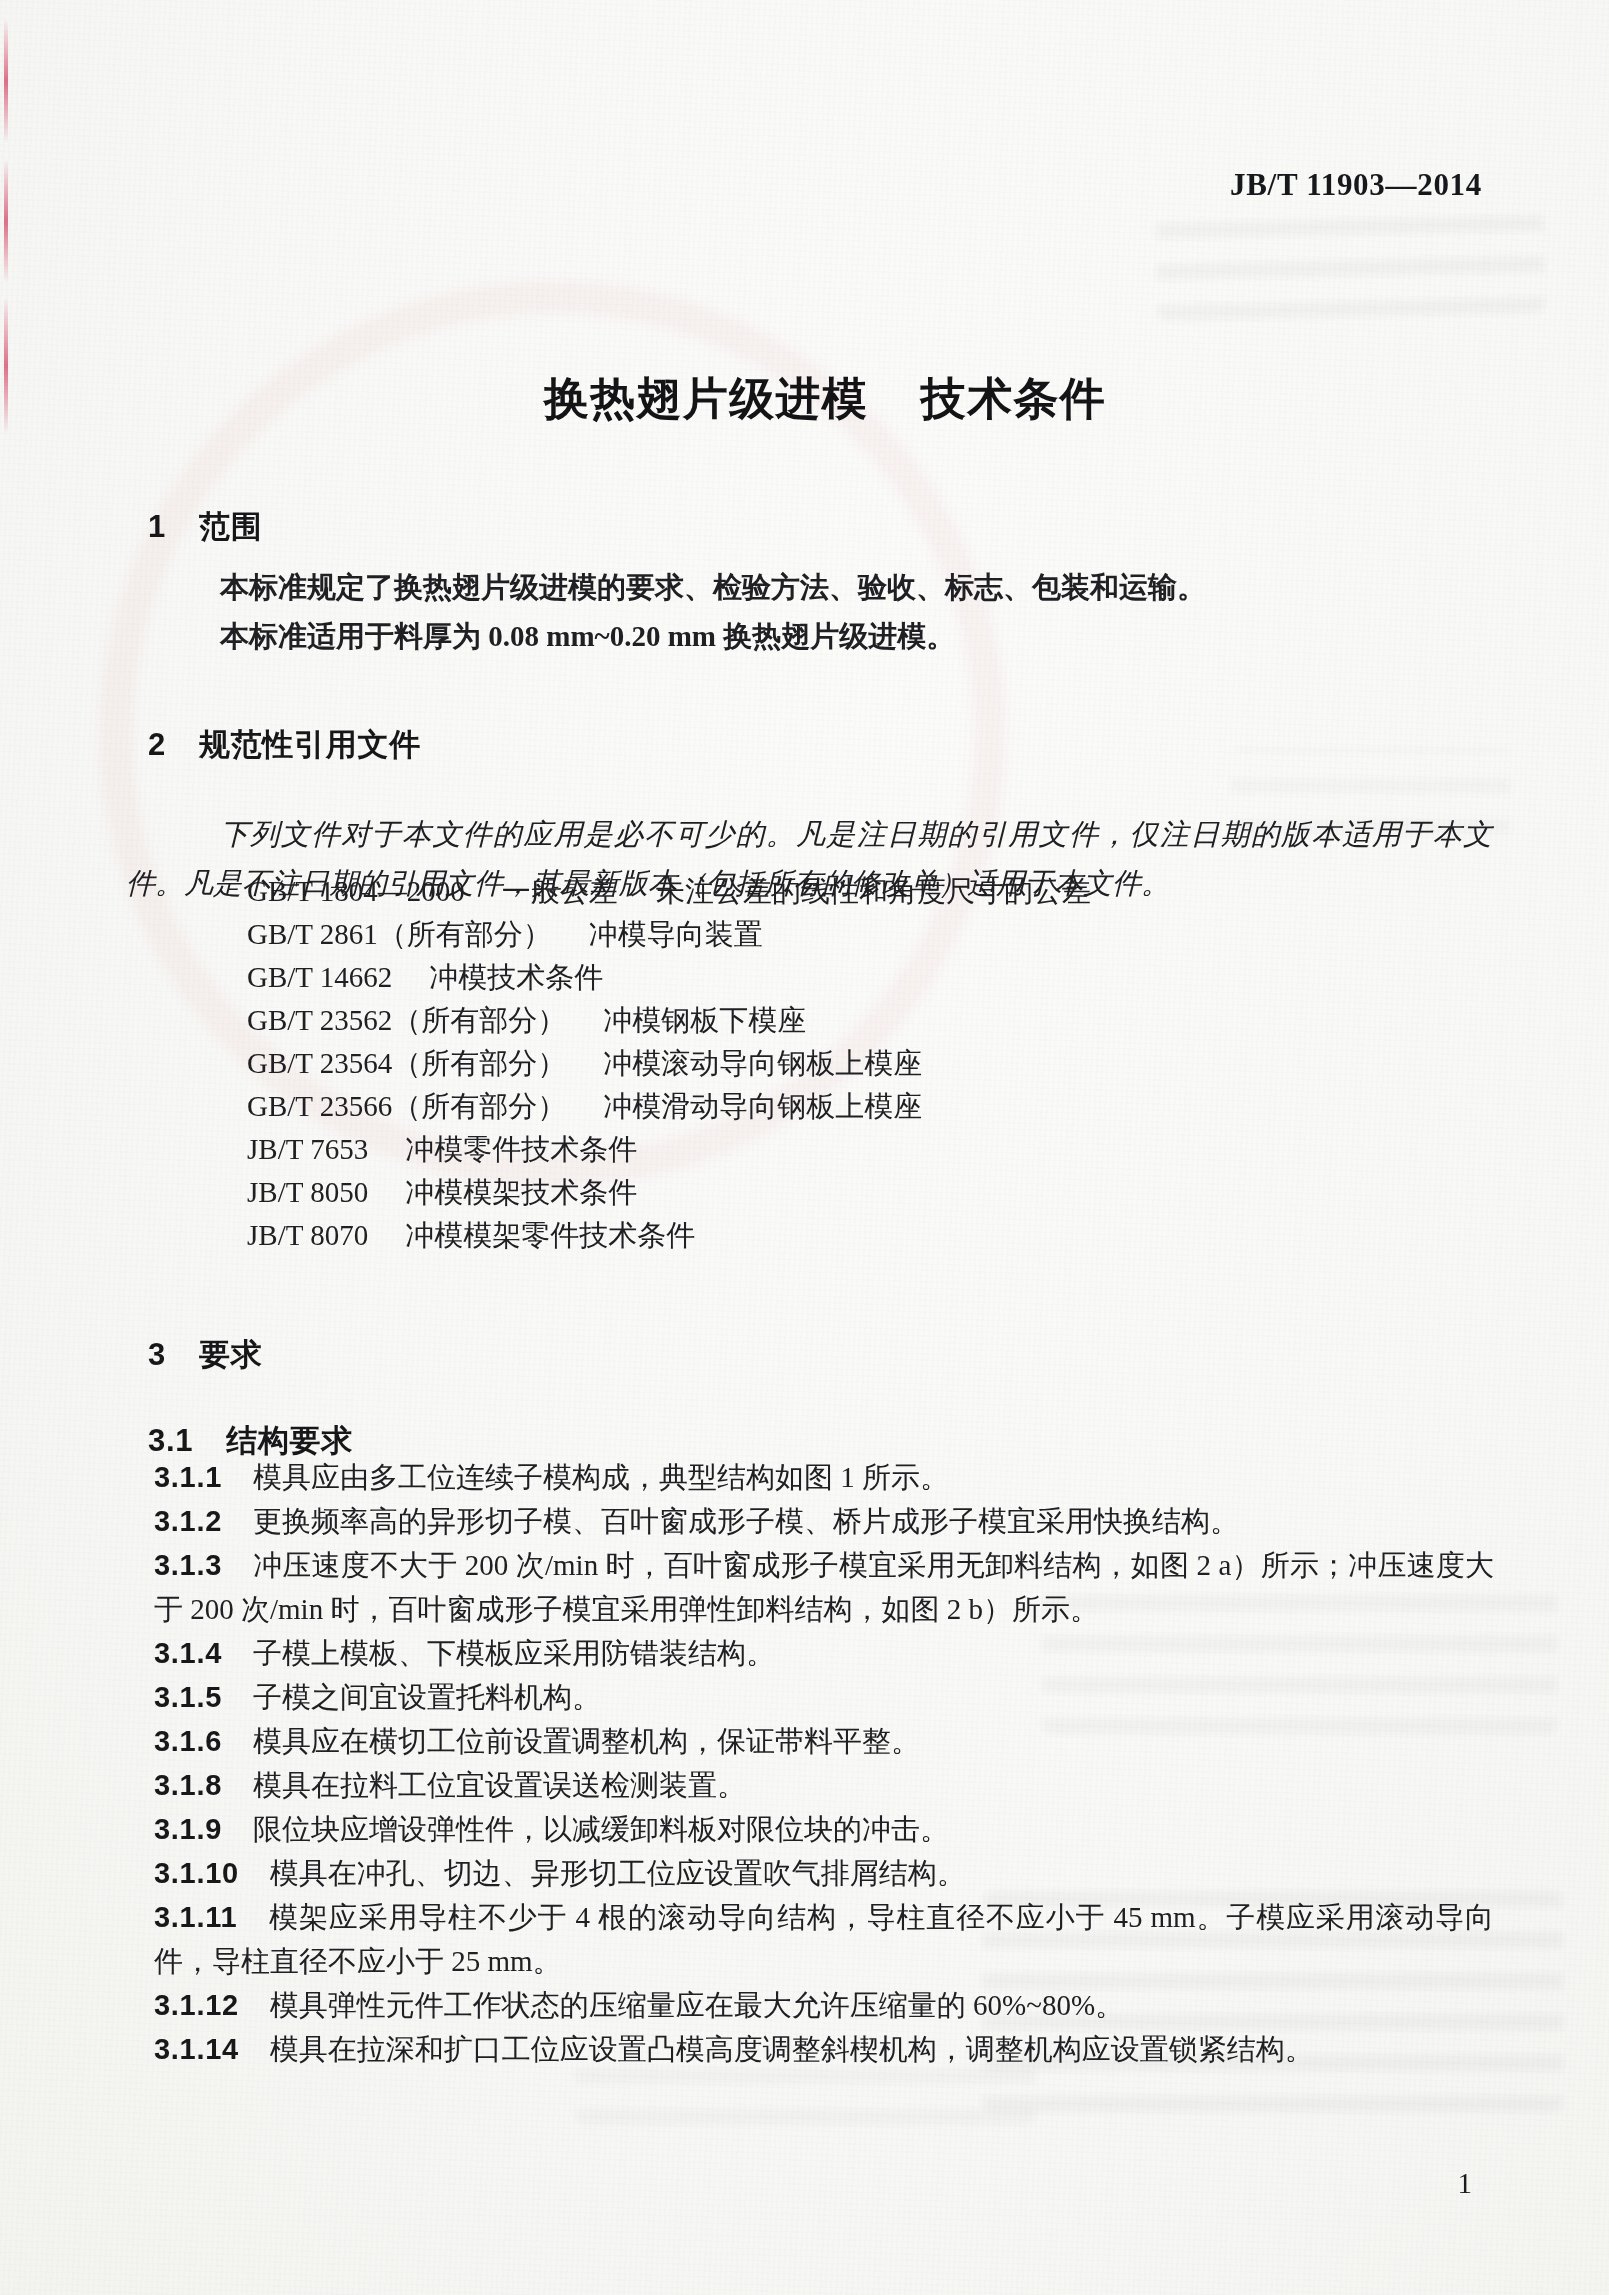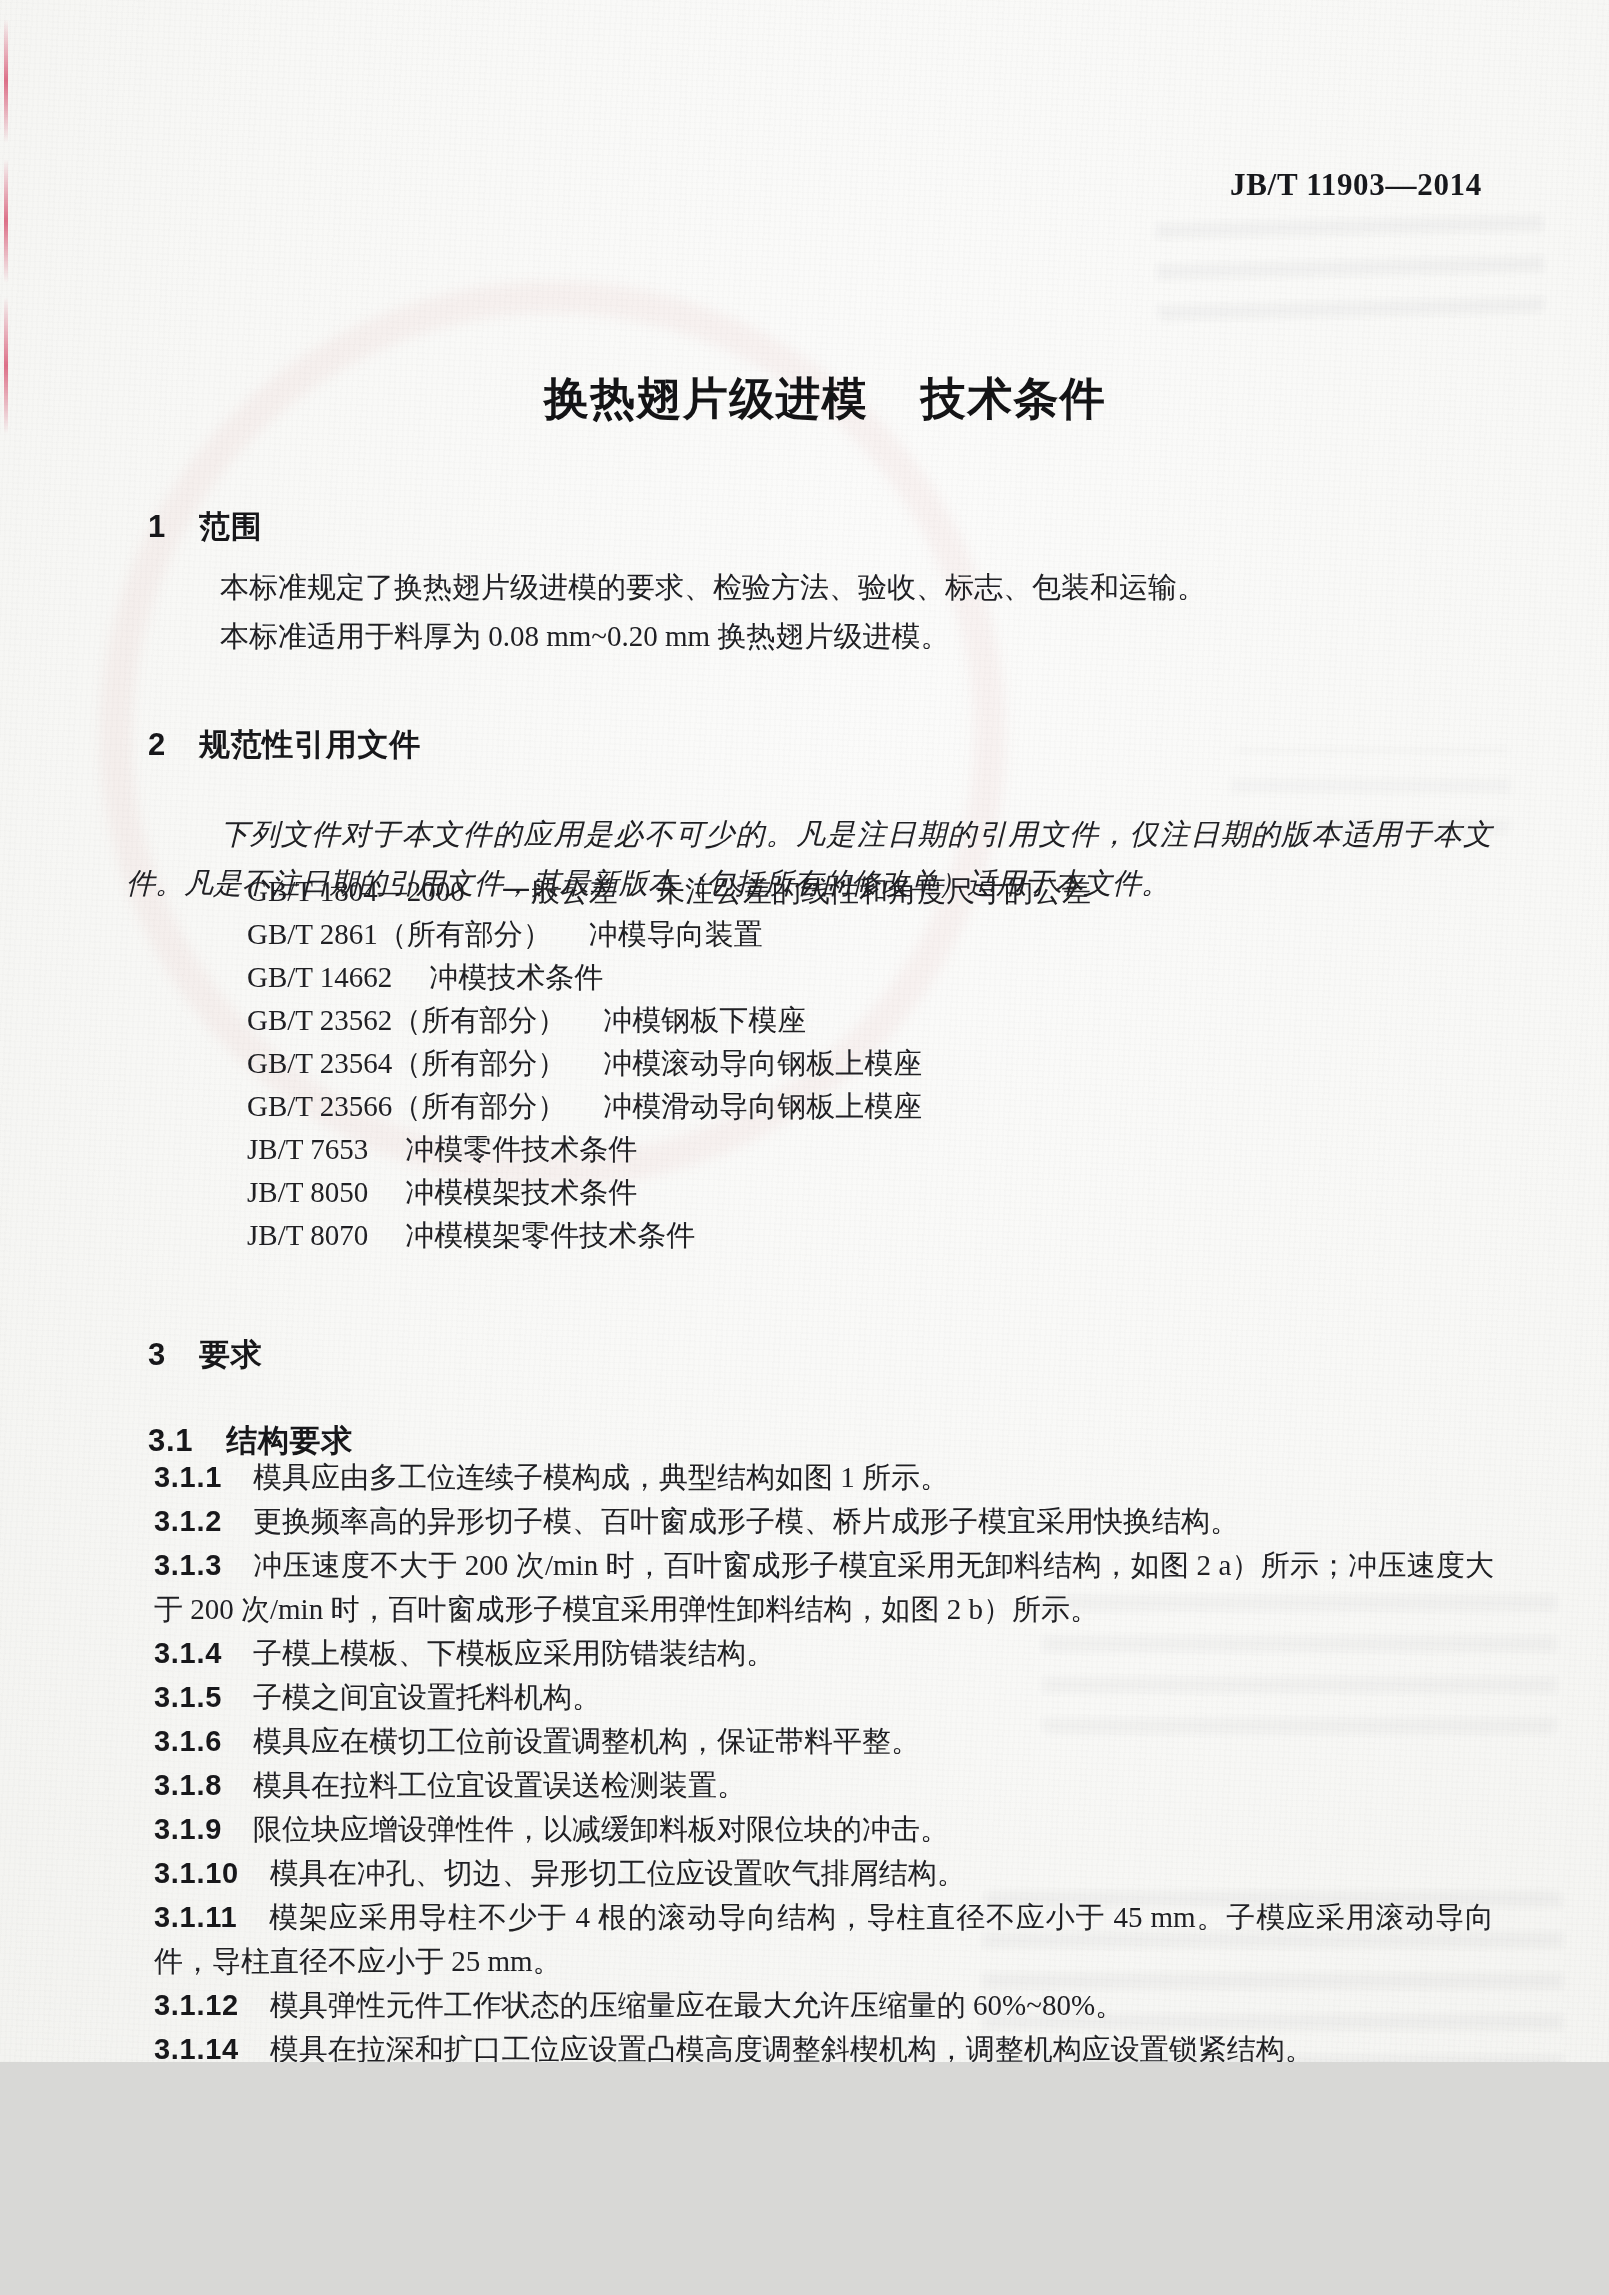--- a/index.html
+++ b/index.html
@@ -1,20 +1,20 @@
 <!DOCTYPE html>
 <html lang="zh" style="font-size:10.7px"><head>
 <meta charset="utf-8">
 <style>
   html, body { margin: 0; padding: 0; background: #d8d8d6; }
 
   .page {
     position: relative;
     width: 1610px;
-    height: 2062px;
+    height: 2295px;
     margin: 0 auto;
     background: radial-gradient(ellipse at 55% 30%, #fbfbfa 0%, #f8f8f6 55%, #f3f3f0 100%);
     color: #1c1c1e;
     overflow: hidden;
   }
   
   .page::before {
     content: "";
     position: absolute; inset: 0;
     background:
@@ -73,21 +73,21 @@
   }
   .sec-h .h-num { display: inline-block; margin-right: 33px; }
   #sec1-h  { top: 480px; }
   #sec2-h  { top: 698px; }
   #sec3-h  { top: 1308px; }
   #sec31-h { top: 1394px; text-align: center; }
 
   .body-text { font: 400 29px "Liberation Serif", serif; color: #202024; }
 
   .sec1-paras { position: absolute; top: 563px; left: 126px; right: 119px; line-height: 49px; }
-  .sec1-paras p { margin: 0; text-indent: 94px; }
+  .sec1-paras p { margin: 0; text-indent: 94px; font-weight: bold; }
 
   .sec2-intro {
     position: absolute; top: 781px; left: 126px; right: 118px;
     line-height: 49px; text-indent: 94px; text-align: justify; font-style: italic;
   }
 
   .refs {
     position: absolute; top: 870px; left: 247px; right: 100px;
     margin: 0; padding: 0; list-style: none;
     line-height: 43px;

